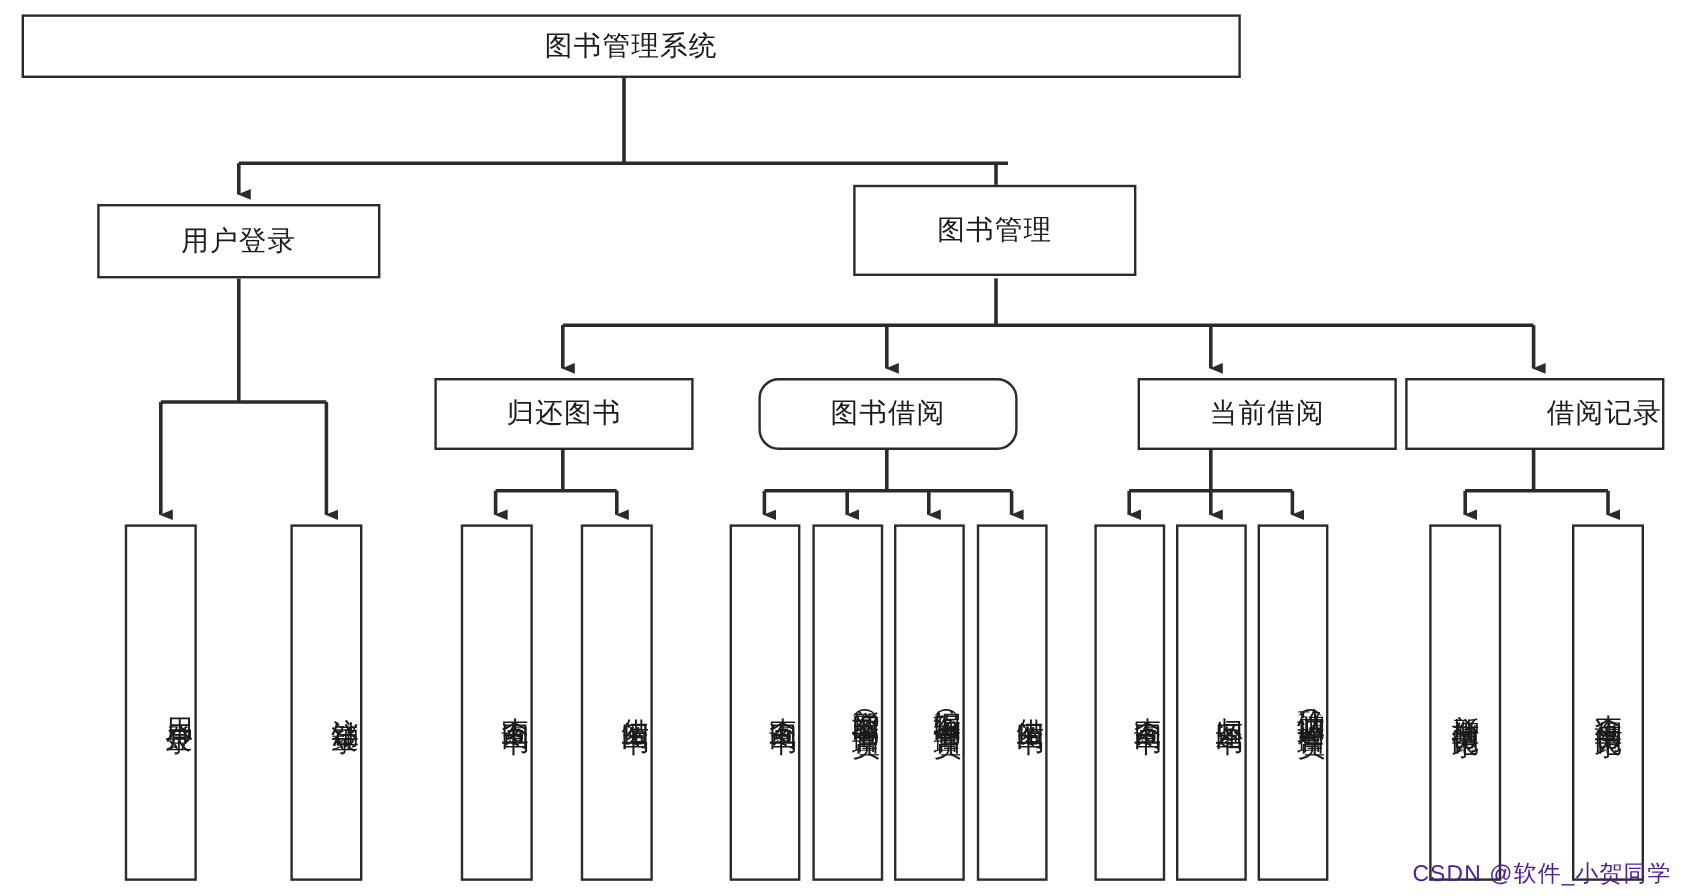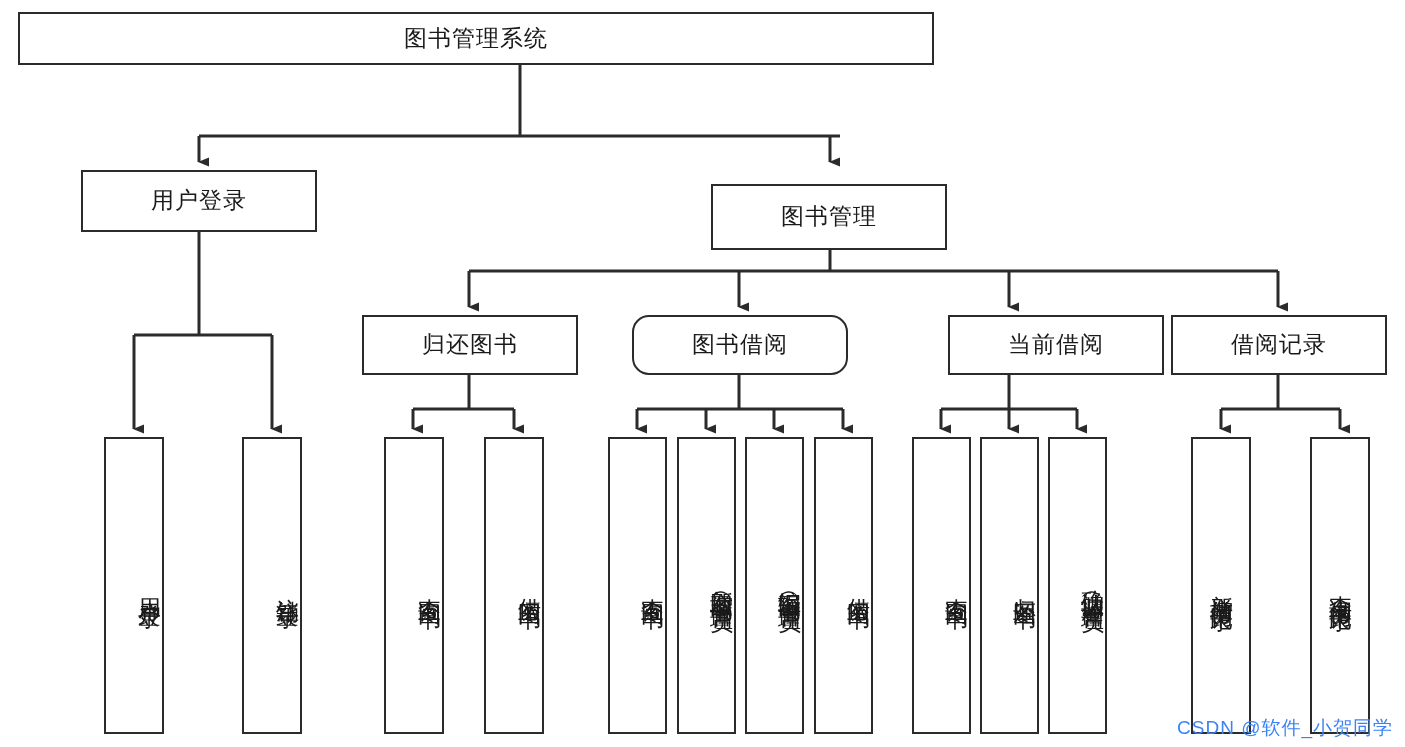--- a/index.html
+++ b/index.html
@@ -55,21 +55,21 @@
     align-items: center;
   }
   .node.v span {
     display: block;
   }
   #watermark {
     position: absolute;
     right: 12px;
     bottom: 6px;
     font-size: 19px;
-    color: #3b82f6;
+    color: #4c1d95;
     letter-spacing: 1px;
     white-space: nowrap;
   }
 </style>
 </head>
 <body>
 
 <div id="canvas">
 
   <svg class="wires" viewBox="0 0 1405 747" xmlns="http://www.w3.org/2000/svg">
@@ -115,41 +115,41 @@
       <path d="M1009,409 L1009,429" marker-end="url(#arrow)"></path>
       <path d="M1077,409 L1077,429" marker-end="url(#arrow)"></path>
 
       <path d="M1278,375 L1278,409"></path>
       <path d="M1221,409 L1340,409"></path>
       <path d="M1221,409 L1221,429" marker-end="url(#arrow)"></path>
       <path d="M1340,409 L1340,429" marker-end="url(#arrow)"></path>
     </g>
   </svg>
 
-  <div class="node h" style="left:18px; top:12px; width:916px; height:53px;">
+  <div class="node h" style="left:18px; top:12px; width:1016px; height:53px;">
     <span>图书管理系统</span>
   </div>
 
   <div class="node h" style="left:81px; top:170px; width:236px; height:62px;">
     <span>用户登录</span>
   </div>
-  <div class="node h" style="left:711px; top:184px; width:236px; height:66px;">
+  <div class="node h" style="left:711px; top:154px; width:236px; height:76px;">
     <span>图书管理</span>
   </div>
 
   <div class="node h" style="left:362px; top:315px; width:216px; height:60px;">
     <span>归还图书</span>
   </div>
   <div class="node h" style="left:632px; top:315px; width:216px; height:60px;border-radius:17px;">
     <span>图书借阅</span>
   </div>
   <div class="node h" style="left:948px; top:315px; width:216px; height:60px;">
     <span>当前借阅</span>
   </div>
-  <div class="node h" style="left:1171px; top:315px; width:216px; height:60px;">
+  <div class="node h" style="left:1171px; top:315px; width:216px; height:60px;justify-content:flex-end;">
     <span>借阅记录</span>
   </div>
 
   <div class="node v" style="left:104px; top:437px; width:60px; height:297px;">
     <span>用户登录</span>
   </div>
   <div class="node v" style="left:242px; top:437px; width:60px; height:297px;">
     <span>注销登录</span>
   </div>
 

